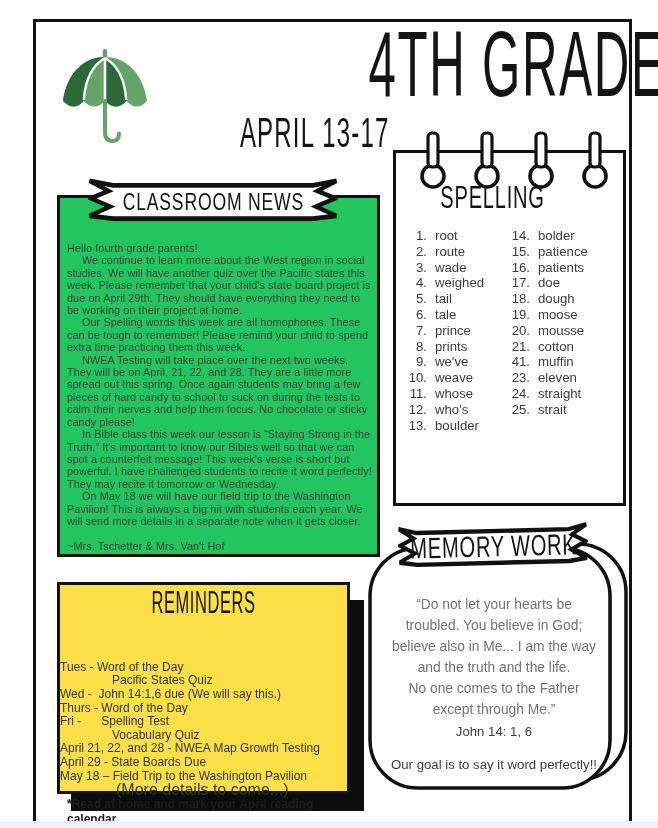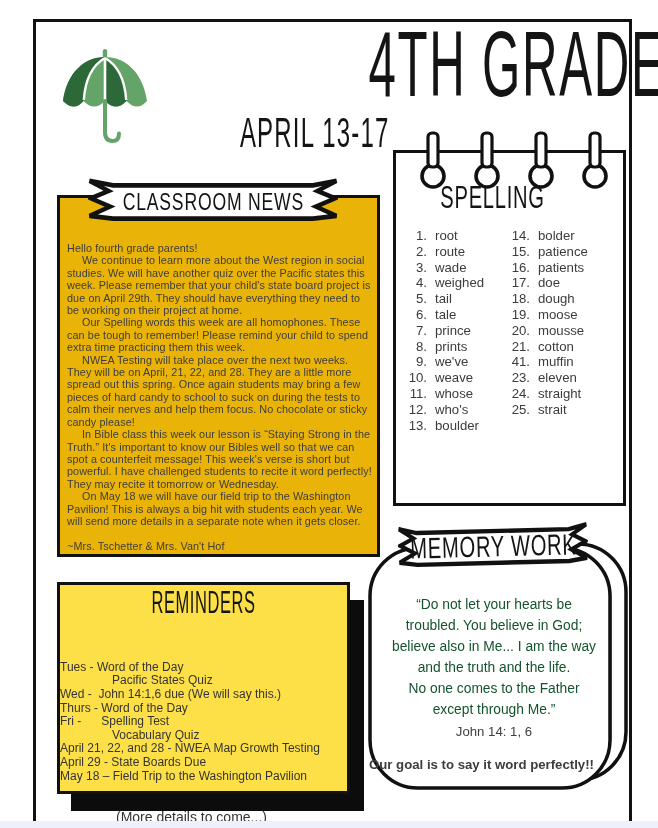--- a/index.html
+++ b/index.html
@@ -19,21 +19,21 @@
   .reminders-heading-text{font-size:30px;letter-spacing:1px;transform:scale(0.55,1.05);}
   .memory-ribbon-text{font-size:28px;letter-spacing:1px;transform:scale(0.72,1.05);}
 
   
   .ribbon{position:absolute;z-index:5;}
   .ribbon svg{position:absolute;inset:0;width:100%;height:100%;}
   .ribbon-label{position:relative;z-index:1;display:flex;align-items:center;justify-content:center;height:100%;}
 
   
   .cn-box{position:absolute;left:57px;top:195px;width:323px;height:362px;border:3px solid #111;
-          background:#eab308;z-index:2;box-sizing:border-box;}
+          background:#22c55e;z-index:2;box-sizing:border-box;}
   .cn-body{position:absolute;left:7px;top:44px;width:306px;font-size:10.8px;line-height:12.4px;
            letter-spacing:0.1px;color:#3d3d3d;}
   .cn-body .para{text-indent:15px;}
   .cn-body .para:first-of-type{text-indent:0;}
   .cn-sig{margin-top:13px;}
 
   
   .sp-box{position:absolute;left:393px;top:150px;width:233px;height:356px;border:3px solid #111;
           background:#fff;z-index:2;box-sizing:border-box;}
   .sp-rings{position:absolute;left:399px;top:131px;width:218px;height:60px;z-index:6;}
@@ -47,32 +47,32 @@
   .sp-num{width:24px;text-align:right;margin-right:8px;flex:0 0 auto;}
 
   
   .rem-shadow{position:absolute;left:71px;top:600px;width:293px;height:211px;background:#0c0c0c;z-index:1;}
   .rem-box{position:absolute;left:57px;top:582px;width:293px;height:212px;border:3px solid #111;
            background:#fde047;z-index:2;box-sizing:border-box;}
   .rem-heading-wrap{position:relative;width:100%;text-align:center;margin-top:3px;}
   .rem-list{margin-top:2px;font-size:12px;line-height:13.6px;color:#343434;white-space:pre-wrap;}
   .rem-list .plain{}
   .rem-list .indent{margin-left:52px;}
-  .rem-list .small{margin-left:56px;font-size:14px;margin-top:28px;}
+  .rem-list .small{margin-left:56px;font-size:16px;}
   .rem-list .bold{margin-left:7px;font-weight:700;line-height:15px;color:#1c1c1c;}
 
   
   .mw-sheets{position:absolute;left:366px;top:540px;width:268px;height:256px;z-index:1;}
   .mw-ribbon{left:398px;top:524px;width:190px;height:46px;transform:rotate(-1.5deg);}
   .mw-verse{position:absolute;left:374px;top:594px;width:240px;text-align:center;z-index:3;
-            font-size:13.8px;line-height:21px;color:#14532d;}
+            font-size:13.8px;line-height:21px;color:#737373;}
   .mw-ref{position:absolute;left:374px;top:724px;width:240px;text-align:center;z-index:3;
           font-size:13.2px;color:#404040;}
-  .mw-goal{position:absolute;left:369px;top:757px;width:250px;text-align:left;z-index:3;
-           font-size:13.2px;color:#3d3d3d;font-weight:bold;}
+  .mw-goal{position:absolute;left:369px;top:757px;width:250px;text-align:center;z-index:3;
+           font-size:13.2px;color:#3d3d3d;}
 </style>
 </head>
 <body>
 
 <div class="page">
 
   <div class="frame"></div>
 
   <svg style="position:absolute;left:55px;top:44px;width:100px;height:110px;z-index:2;" viewBox="0 0 100 110">
     <rect x="47.8" y="5" width="4.4" height="11" rx="2.2" fill="#64a468"></rect>

